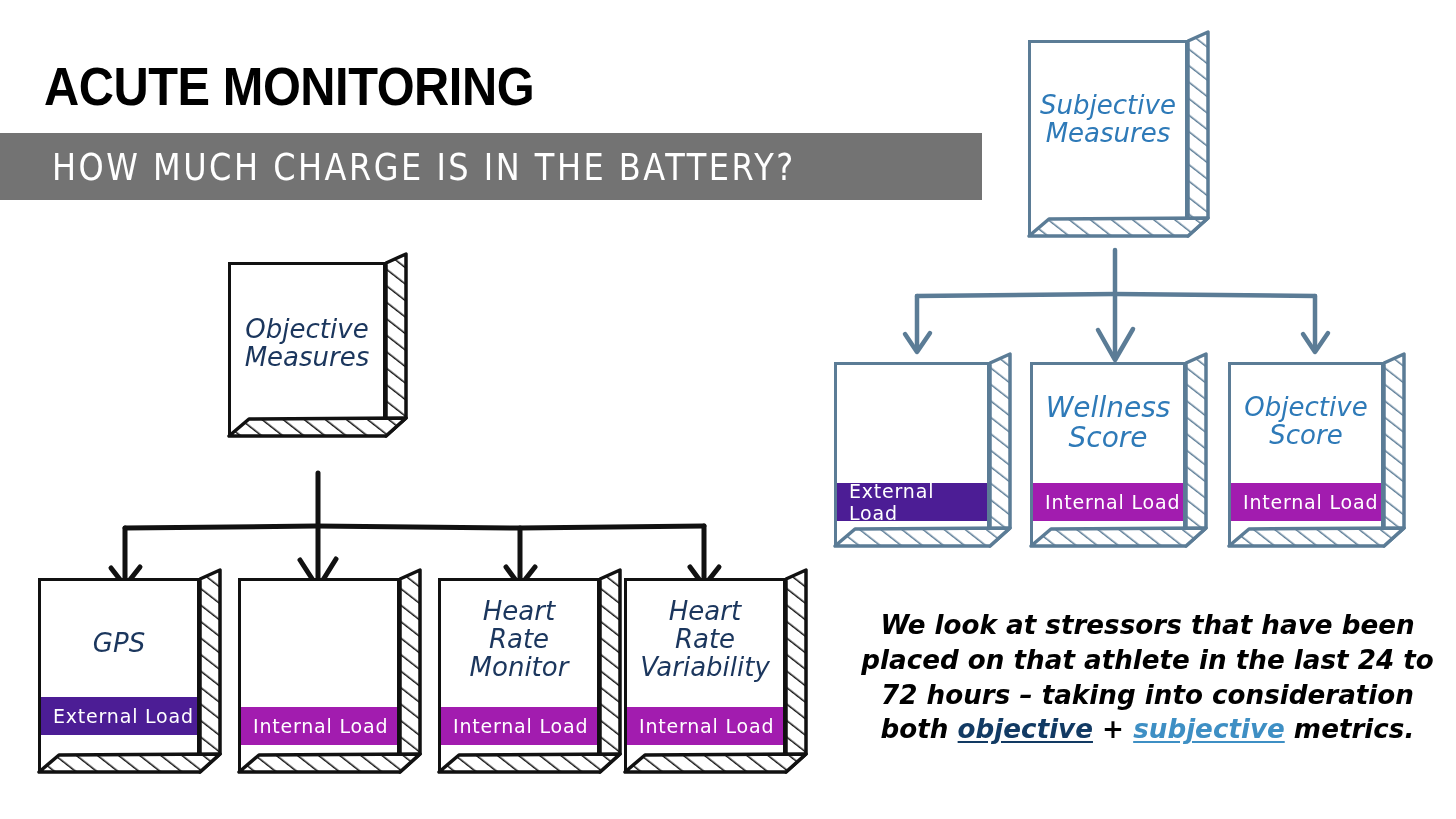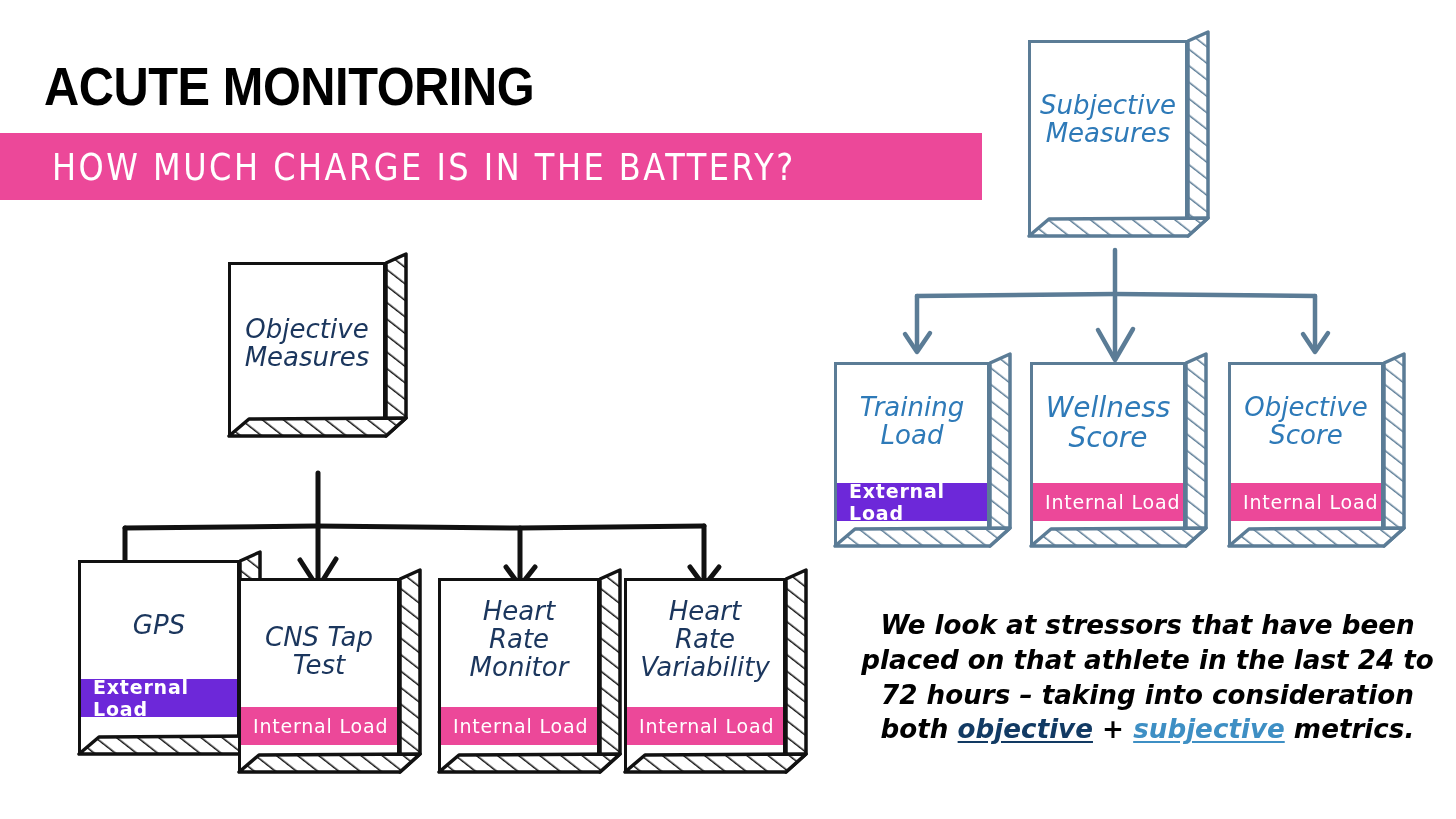--- a/index.html
+++ b/index.html
@@ -21,21 +21,21 @@
     font-size:53px;
     letter-spacing:-0.5px;
     color:#000000;
     transform:scaleX(0.92);
     transform-origin:left center;
     white-space:nowrap;
   }
   .subtitle-bar{
     position:absolute;left:0px;top:133px;
     width:982px;height:67px;
-    background:#ec4899;
+    background:#737373;
   }
   .subtitle-text{
     position:absolute;left:52px;top:0;height:67px;
     display:flex;align-items:center;
     color:#ffffff;
     font-family:"DejaVu Sans", sans-serif;
     font-size:32px;
     letter-spacing:2.5px;
     white-space:nowrap;
     transform:scaleY(1.18);
@@ -71,22 +71,22 @@
   }
   .card svg.edges{position:absolute;left:0;top:0;overflow:visible;pointer-events:none;}
 
   
   .theme-dark .face{border:3.5px solid #111111;}
   .theme-dark .title{color:#1B365D;}
   
   .theme-light .face{border:3.5px solid #5B7C96;}
   .theme-light .title{color:#2E7AB8;}
 
-  .band.external{background:#6d28d9;font-weight:bold;}
-  .band.internal{background:#ec4899;}
+  .band.external{background:#4c1d95;}
+  .band.internal{background:#a21caf;}
 
   
   svg.connector{position:absolute;overflow:visible;pointer-events:none;}
 
   
   .para{
     position:absolute;left:845px;top:608px;width:605px;
     text-align:center;
     font-family:"DejaVu Sans", sans-serif;
     font-style:italic;
@@ -137,35 +137,33 @@
       <path d="M25,88 L25,142"></path>
       <path d="M420,88 L420,142"></path>
       <path d="M604,86 L604,142"></path>
       <path d="M11,128 L25,146 L40,127"></path>
       <path d="M200,120 L218,148 L236,119"></path>
       <path d="M406,127 L420,146 L435,127"></path>
       <path d="M590,127 L604,146 L619,127"></path>
     </g>
   </svg>
 
-  <div class="card theme-dark" style="left:38px;top:560px;width:182px;height:204px;margin-left:40px;">
+  <div class="card theme-dark" style="left:38px;top:578px;width:182px;height:204px;">
     <div class="face" style="width:162px;height:194px;">
       <div class="title" style="top:48px;font-size:26px;">GPS</div>
       <div class="band external" style="top:116px;height:38px;">External Load</div>
     </div>
     <svg class="edges" width="184" height="208" viewBox="0 0 184 208">
       <polygon points="162,1 182,-8 182,176 162,194" fill="url(#hatchD)" stroke="#111111" stroke-width="3.5" stroke-linejoin="round"></polygon>
       <polygon points="1,194 162,194 182,176 21,177" fill="url(#hatchD)" stroke="#111111" stroke-width="3.5" stroke-linejoin="round"></polygon>
     </svg>
   </div>
 
   <div class="card theme-dark" style="left:238px;top:578px;width:182px;height:204px;">
     <div class="face" style="width:162px;height:194px;">
-      <div class="title" style="top:42px;font-size:26px;">CNS Tap
-Test</div>
       <div class="band internal" style="top:126px;height:38px;">Internal Load</div>
     </div>
     <svg class="edges" width="184" height="208" viewBox="0 0 184 208">
       <polygon points="162,1 182,-8 182,176 162,194" fill="url(#hatchD)" stroke="#111111" stroke-width="3.5" stroke-linejoin="round"></polygon>
       <polygon points="1,194 162,194 182,176 21,177" fill="url(#hatchD)" stroke="#111111" stroke-width="3.5" stroke-linejoin="round"></polygon>
     </svg>
   </div>
 
   <div class="card theme-dark" style="left:438px;top:578px;width:182px;height:204px;">
     <div class="face" style="width:162px;height:194px;">
@@ -217,22 +215,20 @@
       <path d="M22,58 L22,110"></path>
       <path d="M420,58 L420,110"></path>
       <path d="M10,96 L22,114 L35,95"></path>
       <path d="M203,92 L220,122 L238,91"></path>
       <path d="M408,96 L420,114 L433,95"></path>
     </g>
   </svg>
 
   <div class="card theme-light" style="left:834px;top:362px;width:176px;height:194px;">
     <div class="face" style="width:156px;height:184px;">
-      <div class="title" style="top:28px;font-size:26px;">Training
-Load</div>
       <div class="band external" style="top:118px;height:38px;">External Load</div>
     </div>
     <svg class="edges" width="178" height="198" viewBox="0 0 178 198">
       <polygon points="156,1 176,-8 176,166 156,184" fill="url(#hatchL)" stroke="#5B7C96" stroke-width="3.5" stroke-linejoin="round"></polygon>
       <polygon points="1,184 156,184 176,166 21,167" fill="url(#hatchL)" stroke="#5B7C96" stroke-width="3.5" stroke-linejoin="round"></polygon>
     </svg>
   </div>
 
   <div class="card theme-light" style="left:1030px;top:362px;width:176px;height:194px;">
     <div class="face" style="width:156px;height:184px;">

